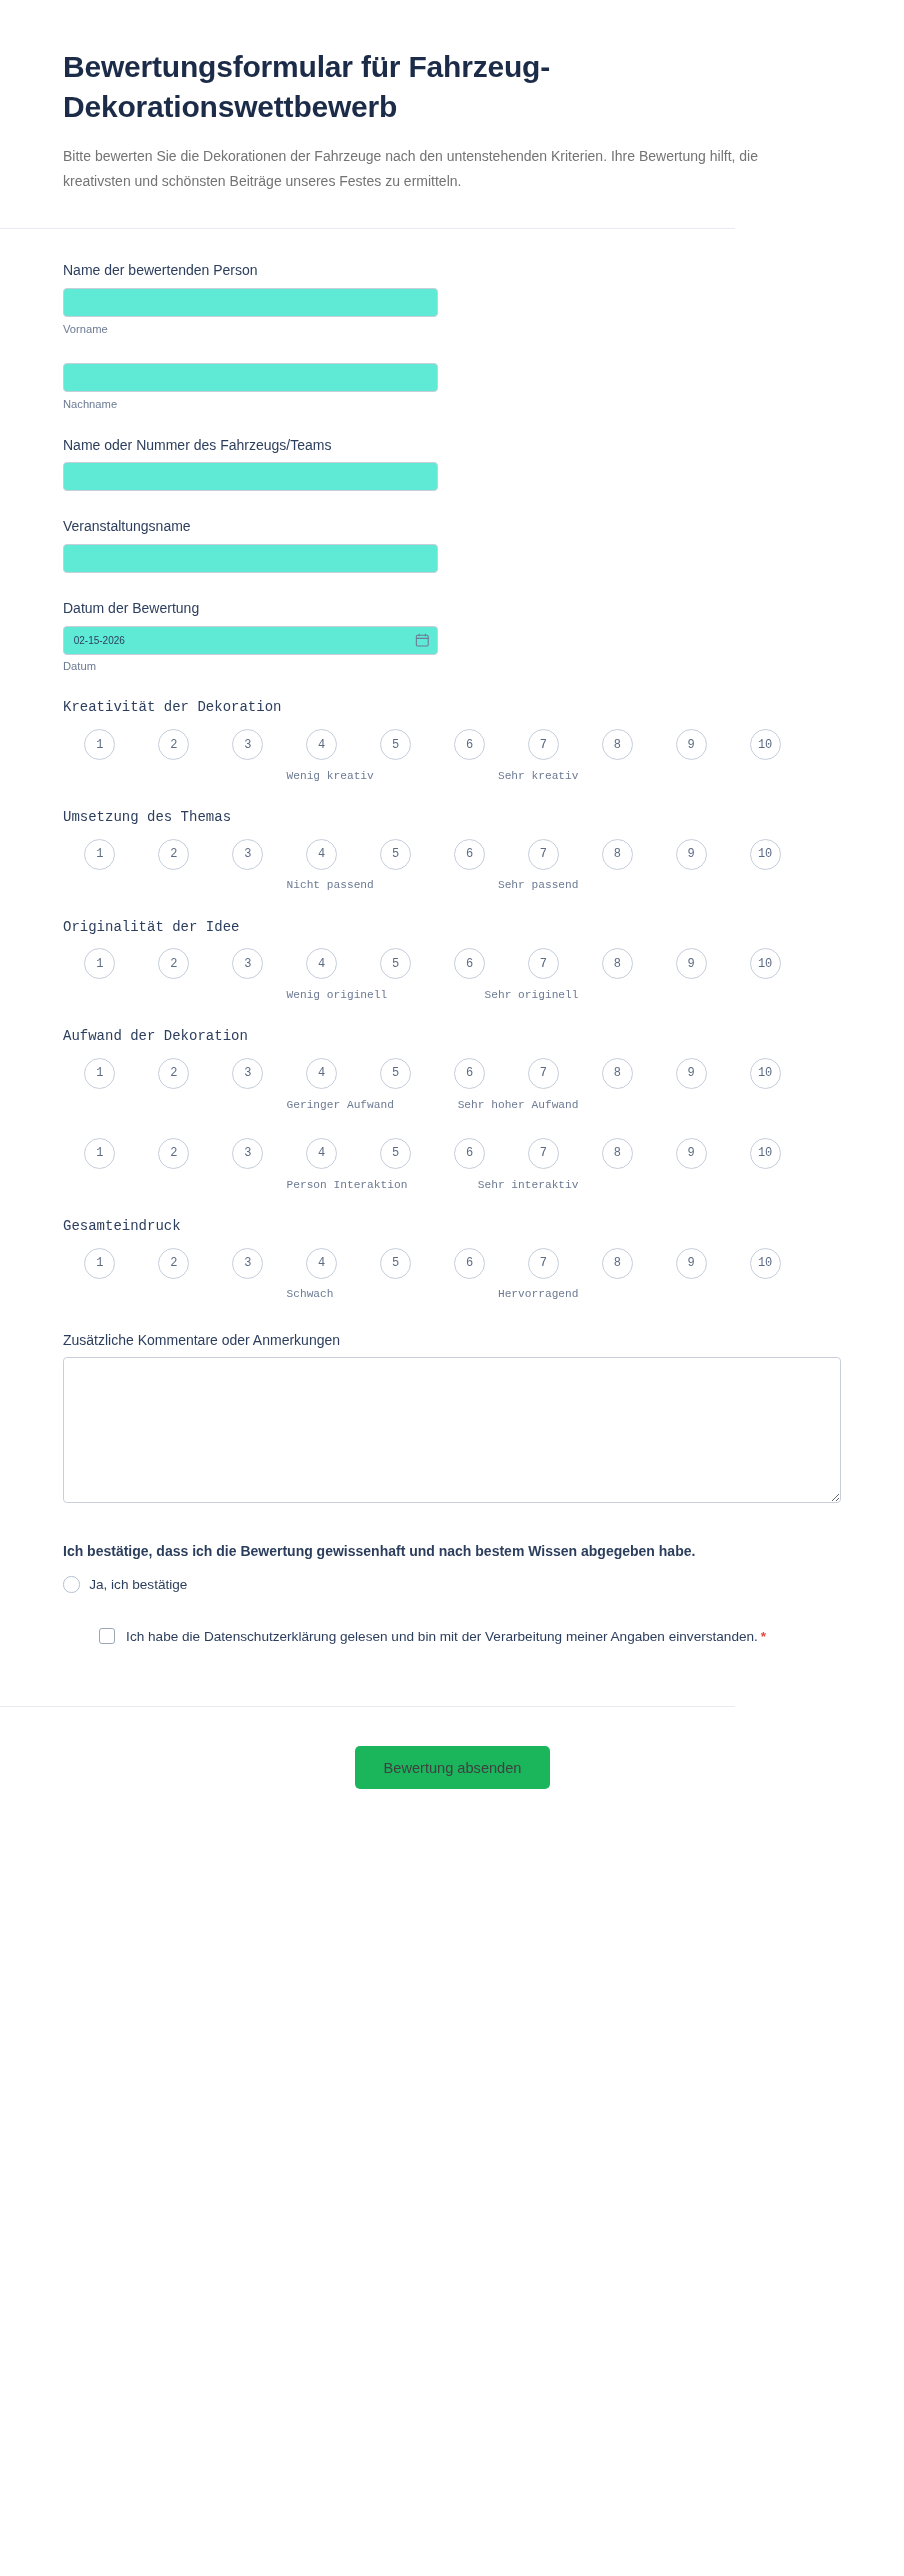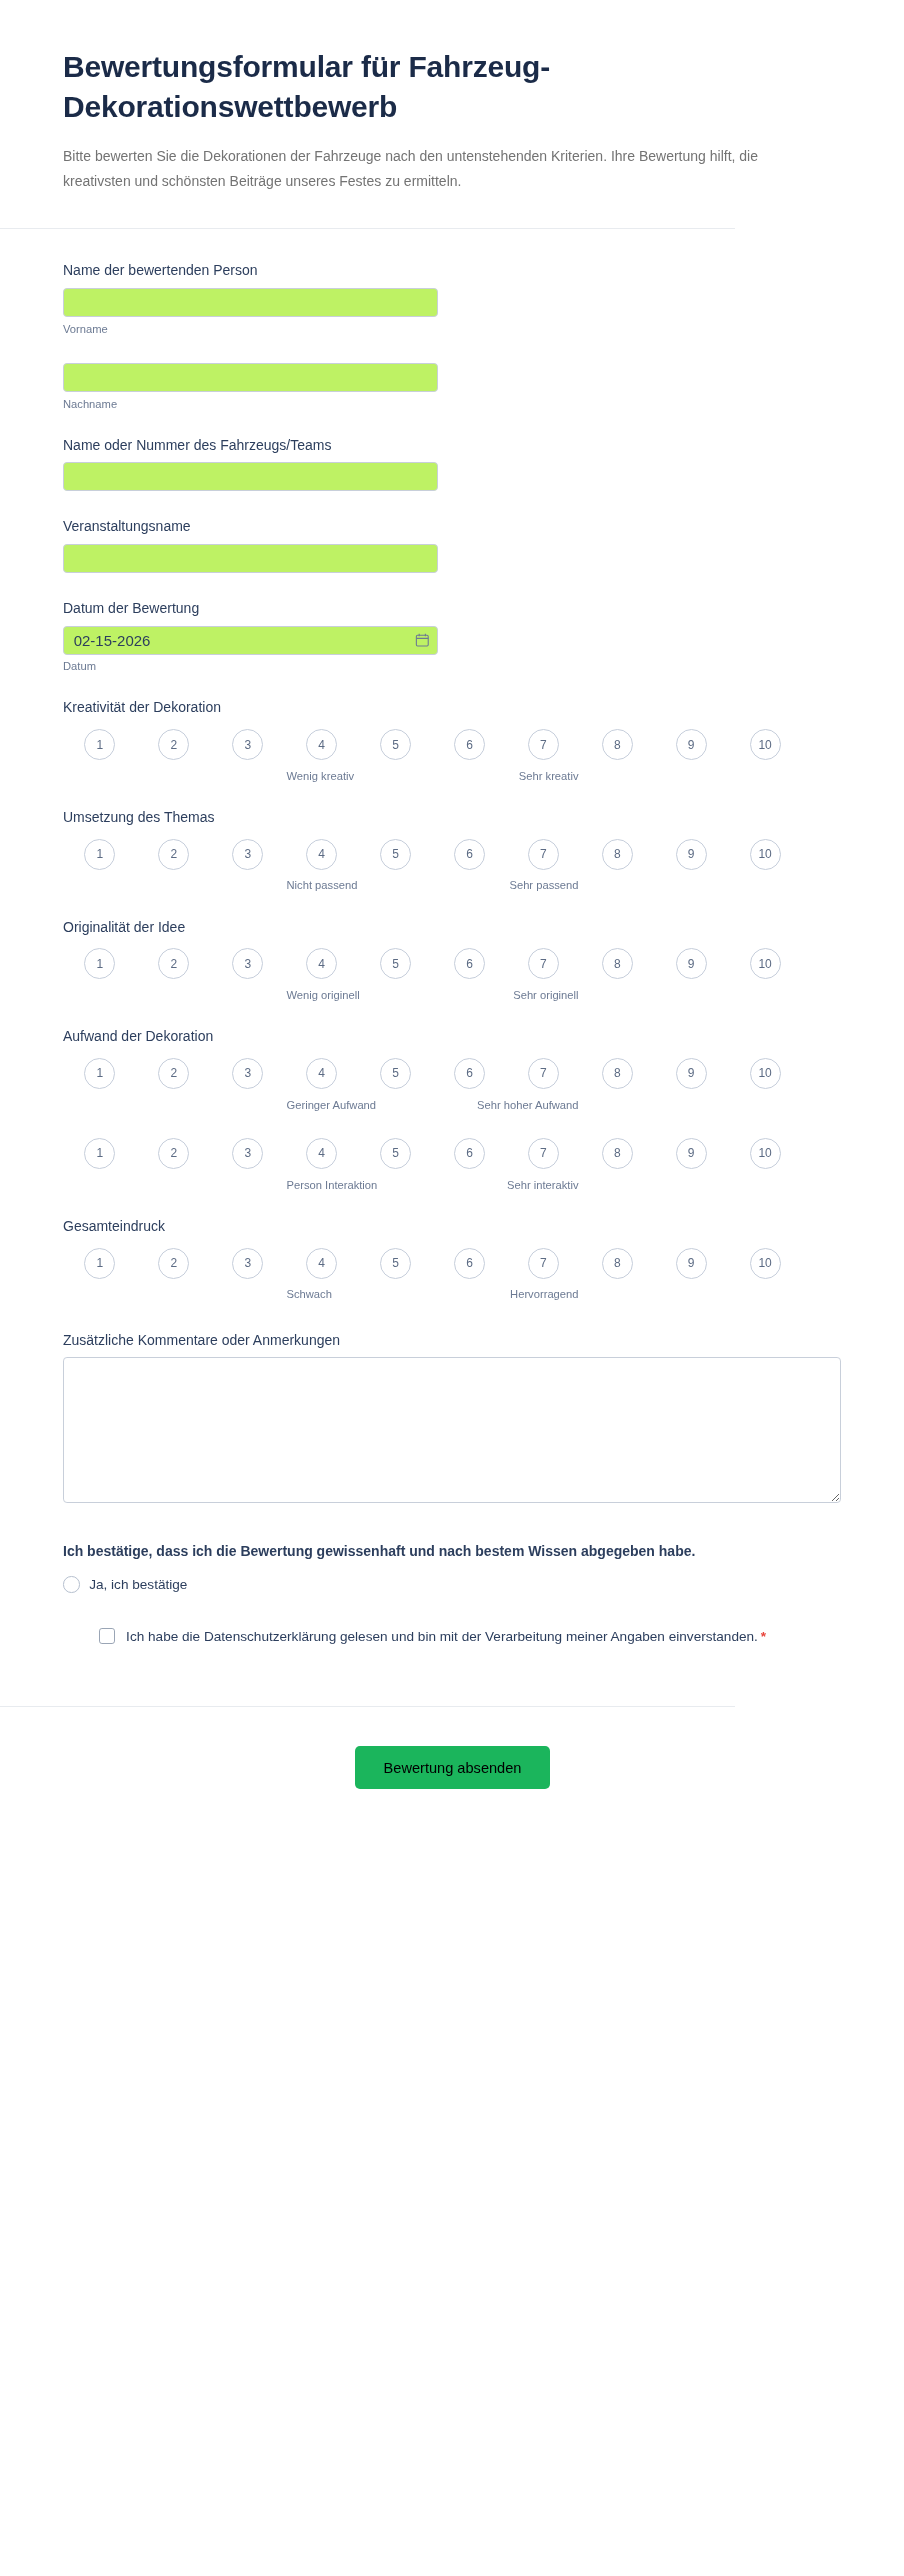--- a/index.html
+++ b/index.html
@@ -73,22 +73,22 @@
     font-size: 11.2px;
     color: #6c7a93;
     margin-top: 5.8px;
     display: block;
   }
   .input {
     box-sizing: border-box;
     height: 29px;
     border: 1px solid #c8cfda;
     border-radius: 3.9px;
-    background: #bef264;
-    font-size: 15px;
+    background: #5eead4;
+    font-size: 10px;
     color: #2c3e5d;
     padding: 0 9.7px;
     outline: none;
     font-family: "Liberation Sans", sans-serif;
   }
   .input::placeholder { color: #9aa5b5; }
   .name-row {
     display: flex;
     gap: 28px;
     flex-direction: column;
@@ -108,21 +108,21 @@
     right: 8.8px;
     top: 50%;
     transform: translateY(-50%);
     width: 14.6px;
     height: 14.6px;
     color: #6c7a93;
     pointer-events: none;
   }
 
   
-  .scale-field { margin-bottom: 25px; }
+  .scale-field { margin-bottom: 25px; font-family: Liberation Mono, monospace; }
   .scale-label {
     font-size: 14px;
     color: #2c3e5d;
     margin-bottom: 13.6px;
     display: block;
   }
   .scale-row {
     display: flex;
     width: 739px;
     justify-content: space-between;
@@ -235,21 +235,21 @@
     background: #e8ebef;
     width: 100%;
   }
   .footer {
     padding: 39px 0 58px 0;
     display: flex;
     justify-content: center;
   }
   .submit-btn {
     background: #1bb55c;
-    color: #000000;
+    color: #404040;
     border: none;
     border-radius: 4.9px;
     font-size: 14.6px;
     font-family: "Liberation Sans", sans-serif;
     padding: 13.6px 29px;
     cursor: pointer;
     font-weight: normal;
   }
 </style>
 </head>

